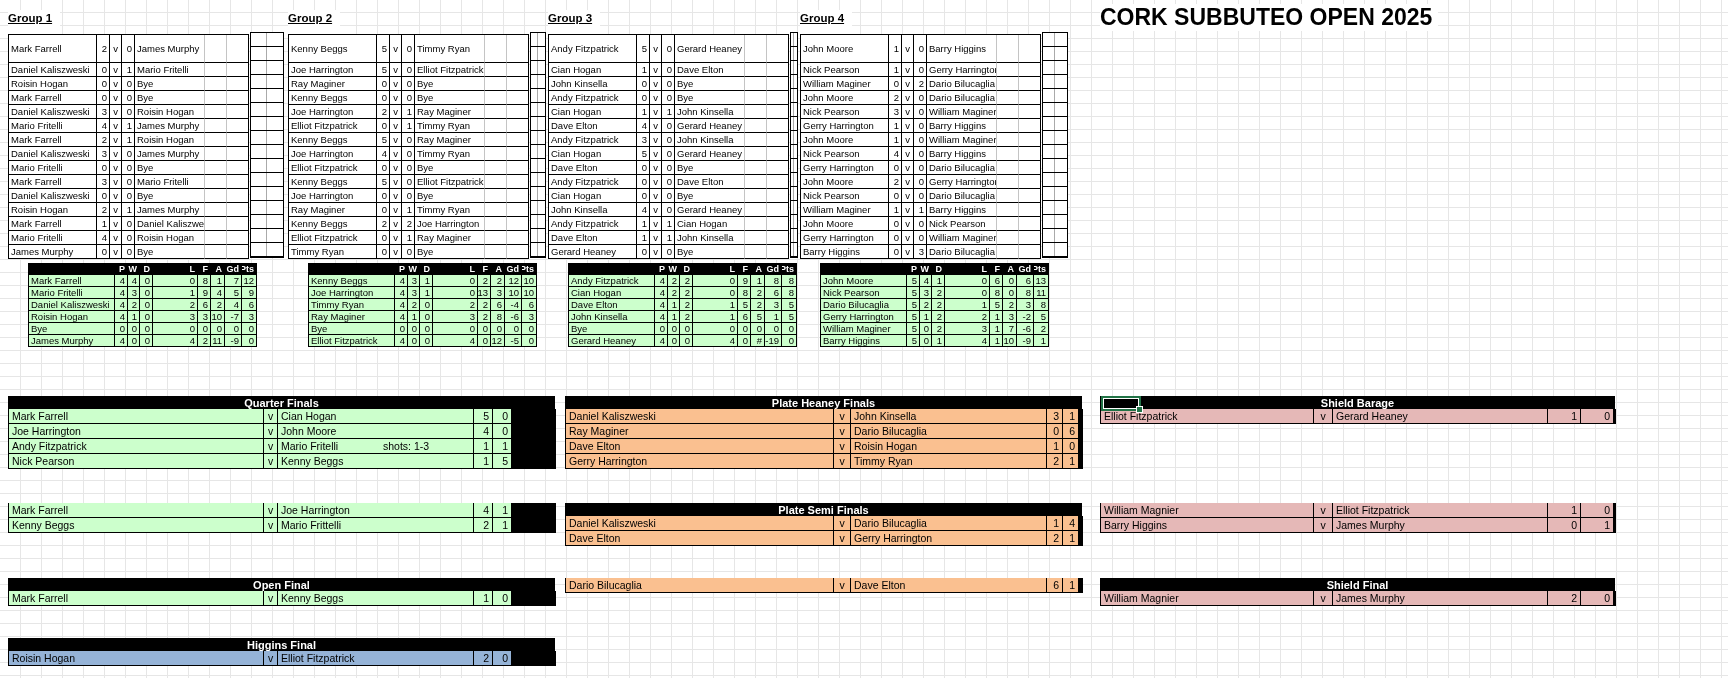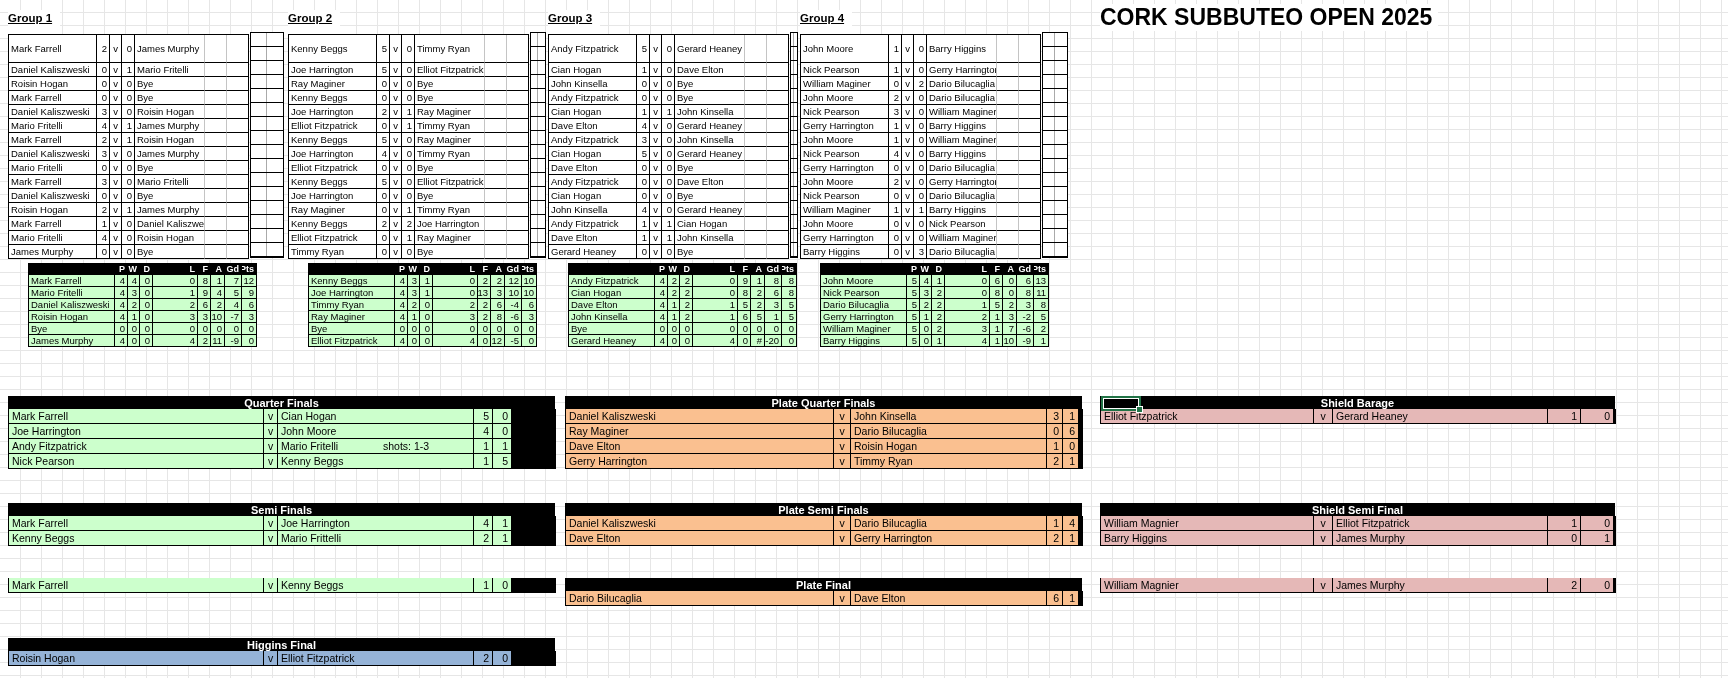--- a/index.html
+++ b/index.html
@@ -725,21 +725,21 @@
           <div class="scell snum" style="width: 15px;">0</div>
         </div>
         <div class="srow">
           <div class="scell sname" style="width: 86px;">Gerard Heaney</div>
           <div class="scell snum" style="width: 13px;">4</div>
           <div class="scell snum" style="width: 12px;">0</div>
           <div class="scell snum" style="width: 13px;">0</div>
           <div class="scell snum" style="width: 45px;">4</div>
           <div class="scell snum" style="width: 13px;">0</div>
           <div class="scell snum" style="width: 14px;">#</div>
-          <div class="scell snum" style="width: 17px;">-20</div>
+          <div class="scell snum" style="width: 17px;">-19</div>
           <div class="scell snum" style="width: 15px;">0</div>
         </div>
       </div></div>
     <div class="group" style="left: 800px;"><div class="group-title">Group 4</div><div class="mtable">
         <div class="mrow tall">
           <div class="mcell name" style="width: 88px;">John Moore</div>
           <div class="mcell num" style="width: 13px;">1</div>
           <div class="mcell vs" style="width: 12px;">v</div>
           <div class="mcell num" style="width: 13px;">0</div>
           <div class="mcell name sep-gray" style="width: 70px;">Barry Higgins</div>
@@ -994,21 +994,21 @@
         <div class="ko-cell kname rel" style="width: 196px;">
           <div class="kaway-label">Kenny Beggs</div>
         </div>
         <div class="ko-cell knum" style="width: 19px;">1</div>
         <div class="ko-cell knum" style="width: 19px;">5</div>
         <div class="ko-cell tail" style="width: 44px;"></div>
       </div>
     </div>
     <div class="ko orange" style="left: 565px; top: 396px; width: 517px;">
       <div class="ko-head">
-        <div class="ko-head-label">Plate Quarter Finals</div>
+        <div class="ko-head-label">Plate Heaney Finals</div>
       </div>
       <div class="ko-row">
         <div class="ko-cell kname" style="width: 268px;">Daniel Kaliszweski</div>
         <div class="ko-cell kv" style="width: 17px;">v</div>
         <div class="ko-cell kname rel" style="width: 196px;">
           <div class="kaway-label">John Kinsella</div>
         </div>
         <div class="ko-cell knum" style="width: 16px;">3</div>
         <div class="ko-cell knum" style="width: 16px;">1</div>
         <div class="ko-cell tail" style="width: 4px;"></div>
@@ -1054,23 +1054,20 @@
         <div class="ko-cell kv" style="width: 19px;">v</div>
         <div class="ko-cell kname rel" style="width: 215px;">
           <div class="kaway-label">Gerard Heaney</div>
         </div>
         <div class="ko-cell knum" style="width: 33px;">1</div>
         <div class="ko-cell knum" style="width: 33px;">0</div>
         <div class="ko-cell tail" style="width: 2px;"></div>
       </div>
     </div>
     <div class="ko green" style="left: 8px; top: 503px; width: 547px;">
-      <div class="ko-head">
-        <div class="ko-head-label">Semi Finals</div>
-      </div>
       <div class="ko-row">
         <div class="ko-cell kname" style="width: 255px;">Mark Farrell</div>
         <div class="ko-cell kv" style="width: 14px;">v</div>
         <div class="ko-cell kname rel" style="width: 196px;">
           <div class="kaway-label">Joe Harrington</div>
         </div>
         <div class="ko-cell knum" style="width: 19px;">4</div>
         <div class="ko-cell knum" style="width: 19px;">1</div>
         <div class="ko-cell tail" style="width: 44px;"></div>
       </div>
@@ -1104,23 +1101,20 @@
         <div class="ko-cell kv" style="width: 17px;">v</div>
         <div class="ko-cell kname rel" style="width: 196px;">
           <div class="kaway-label">Gerry Harrington</div>
         </div>
         <div class="ko-cell knum" style="width: 16px;">2</div>
         <div class="ko-cell knum" style="width: 16px;">1</div>
         <div class="ko-cell tail" style="width: 4px;"></div>
       </div>
     </div>
     <div class="ko pink" style="left: 1100px; top: 503px; width: 515px;">
-      <div class="ko-head">
-        <div class="ko-head-label">Shield Semi Final</div>
-      </div>
       <div class="ko-row">
         <div class="ko-cell kname" style="width: 213px;">William Magnier</div>
         <div class="ko-cell kv" style="width: 19px;">v</div>
         <div class="ko-cell kname rel" style="width: 215px;">
           <div class="kaway-label">Elliot Fitzpatrick</div>
         </div>
         <div class="ko-cell knum" style="width: 33px;">1</div>
         <div class="ko-cell knum" style="width: 33px;">0</div>
         <div class="ko-cell tail" style="width: 2px;"></div>
       </div>
@@ -1129,47 +1123,50 @@
         <div class="ko-cell kv" style="width: 19px;">v</div>
         <div class="ko-cell kname rel" style="width: 215px;">
           <div class="kaway-label">James Murphy</div>
         </div>
         <div class="ko-cell knum" style="width: 33px;">0</div>
         <div class="ko-cell knum" style="width: 33px;">1</div>
         <div class="ko-cell tail" style="width: 2px;"></div>
       </div>
     </div>
     <div class="ko green" style="left: 8px; top: 578px; width: 547px;">
+      <div class="ko-head">
+        <div class="ko-head-label">Open Final</div>
+      </div>
       <div class="ko-row">
         <div class="ko-cell kname" style="width: 255px;">Mark Farrell</div>
         <div class="ko-cell kv" style="width: 14px;">v</div>
         <div class="ko-cell kname rel" style="width: 196px;">
           <div class="kaway-label">Kenny Beggs</div>
         </div>
         <div class="ko-cell knum" style="width: 19px;">1</div>
         <div class="ko-cell knum" style="width: 19px;">0</div>
         <div class="ko-cell tail" style="width: 44px;"></div>
       </div>
     </div>
     <div class="ko orange" style="left: 565px; top: 578px; width: 517px;">
-      <div class="ko-head">
-        <div class="ko-head-label">Plate Final</div>
-      </div>
       <div class="ko-row">
         <div class="ko-cell kname" style="width: 268px;">Dario Bilucaglia</div>
         <div class="ko-cell kv" style="width: 17px;">v</div>
         <div class="ko-cell kname rel" style="width: 196px;">
           <div class="kaway-label">Dave Elton</div>
         </div>
         <div class="ko-cell knum" style="width: 16px;">6</div>
         <div class="ko-cell knum" style="width: 16px;">1</div>
         <div class="ko-cell tail" style="width: 4px;"></div>
       </div>
     </div>
     <div class="ko pink" style="left: 1100px; top: 578px; width: 515px;">
+      <div class="ko-head">
+        <div class="ko-head-label">Shield Final</div>
+      </div>
       <div class="ko-row">
         <div class="ko-cell kname" style="width: 213px;">William Magnier</div>
         <div class="ko-cell kv" style="width: 19px;">v</div>
         <div class="ko-cell kname rel" style="width: 215px;">
           <div class="kaway-label">James Murphy</div>
         </div>
         <div class="ko-cell knum" style="width: 33px;">2</div>
         <div class="ko-cell knum" style="width: 33px;">0</div>
         <div class="ko-cell tail" style="width: 2px;"></div>
       </div>

